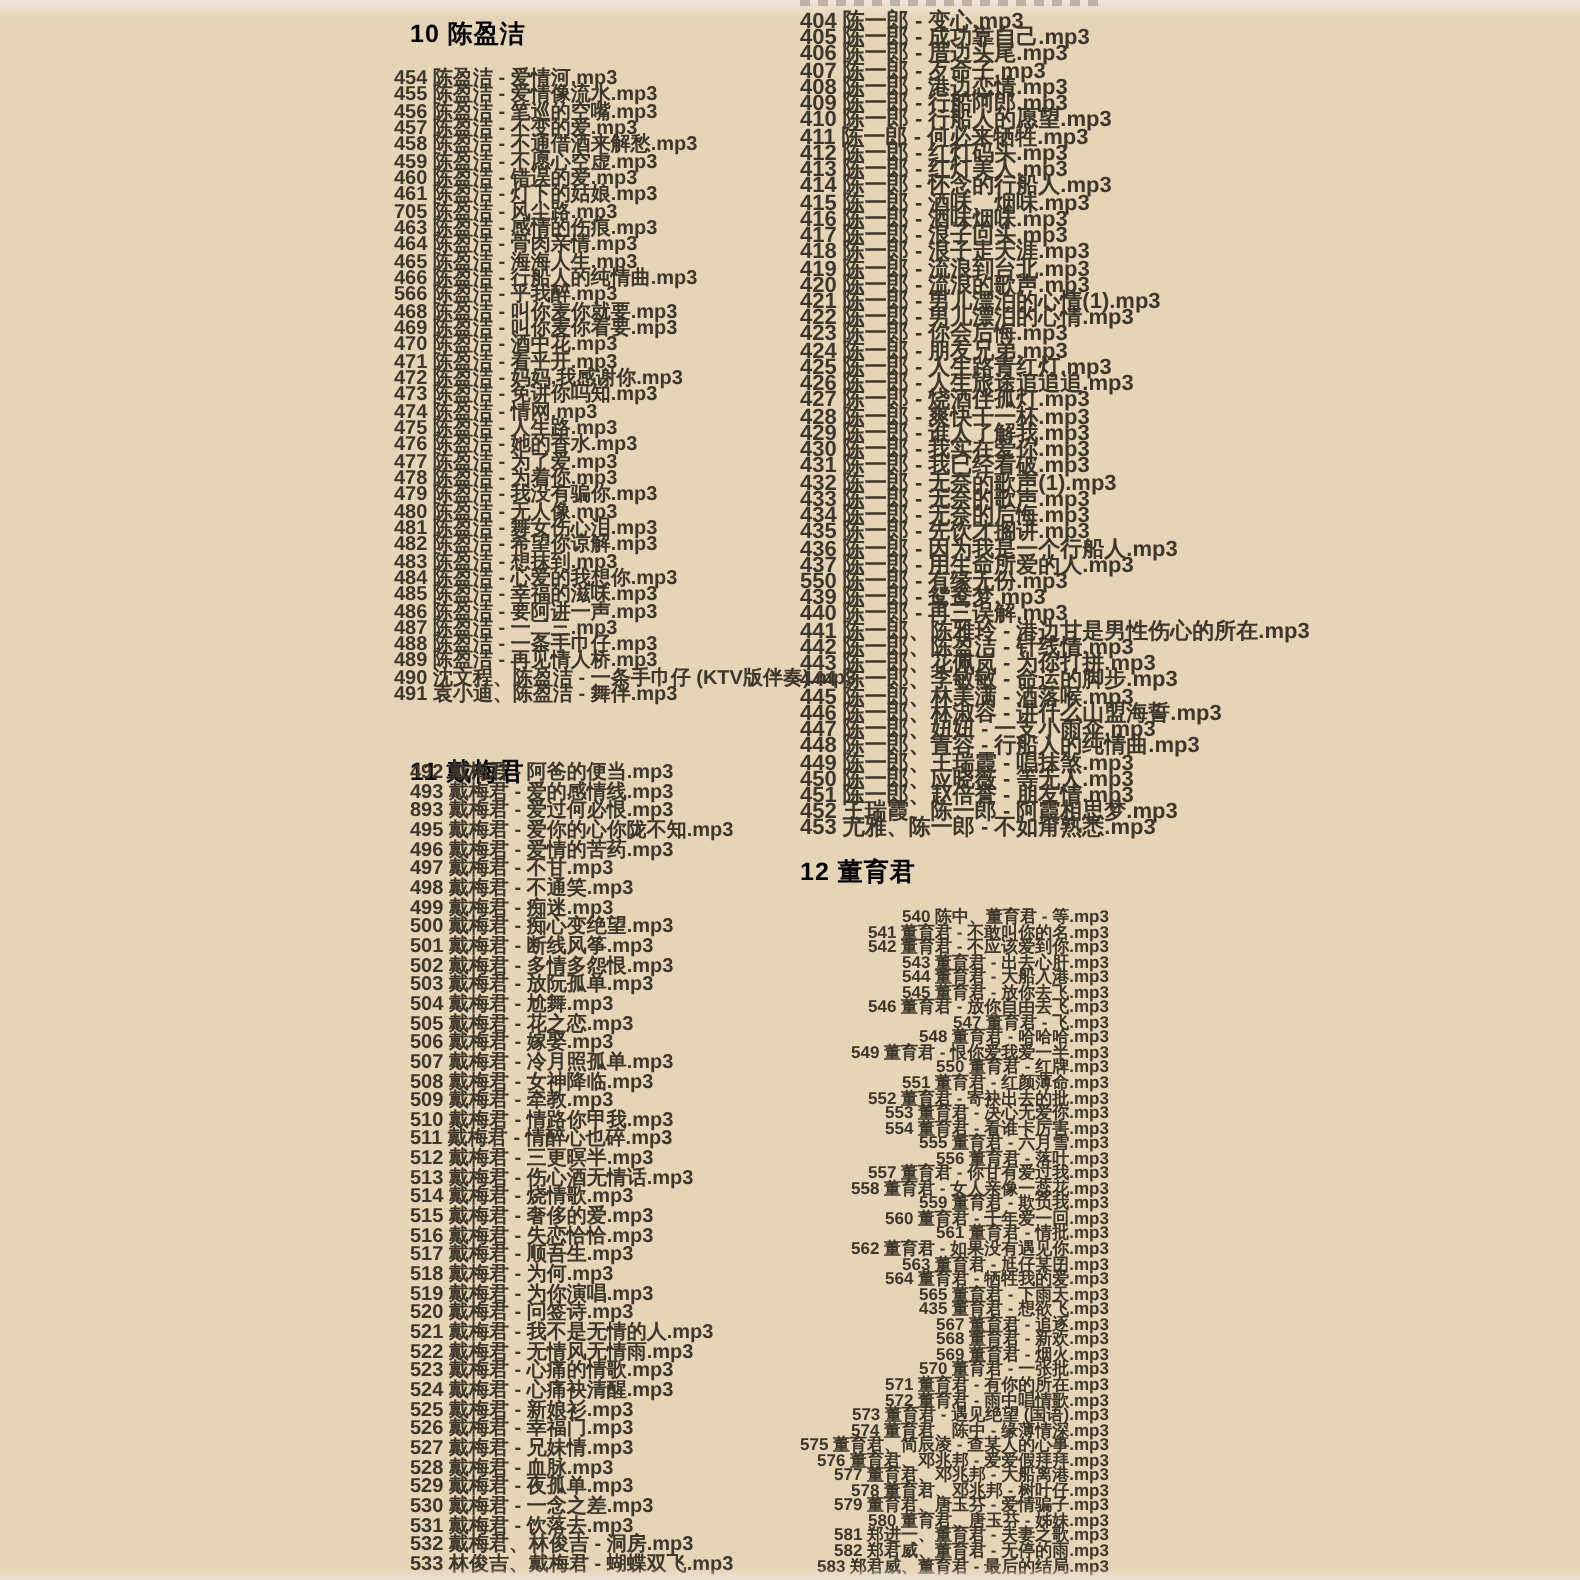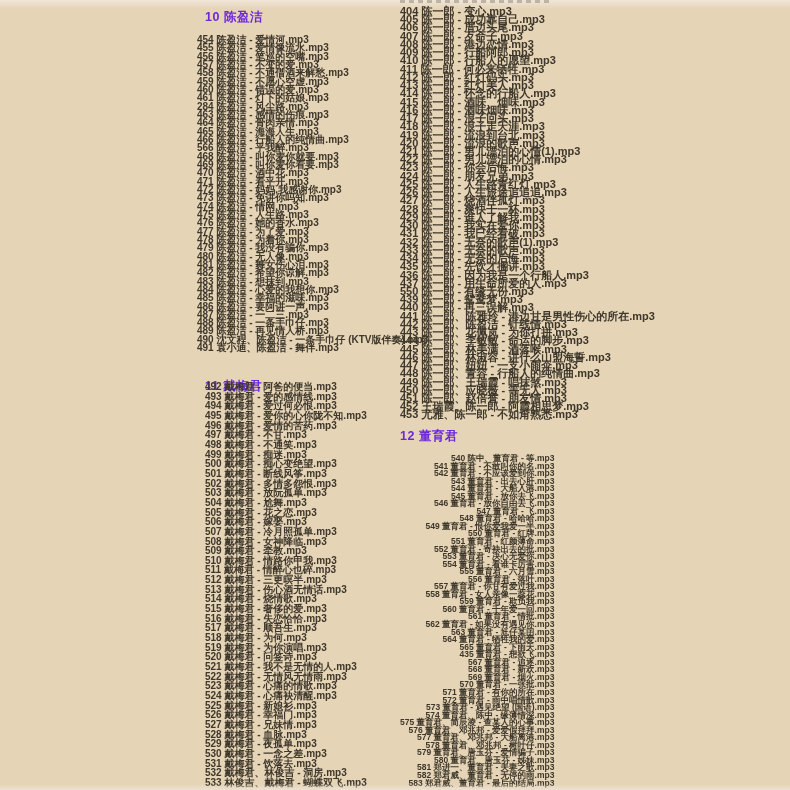--- a/index.html
+++ b/index.html
@@ -14,21 +14,21 @@
     background:linear-gradient(#f0e5d8,rgba(240,229,216,0));
     pointer-events:none;
   }
   .band-bottom{
     position:absolute;left:0;bottom:0;width:790px;height:6px;
     background:linear-gradient(rgba(236,226,210,0),#ece2d2);
     pointer-events:none;
   }
   .sec-header{
     position:absolute;margin:0;
-    color:#6d28d9;font-size:12.5px;font-weight:bold;
+    color:#000000;font-size:12.5px;font-weight:bold;
     white-space:nowrap;letter-spacing:.5px;
   }
   ol.tracks{
     position:absolute;margin:0;padding:0;list-style:none;
     color:#3e372b;white-space:nowrap;
   }
   ol.tracks li{font-weight:600;}
   
   #list-a{left:197px;top:36px;font-size:10px;line-height:8.33px;}
   
@@ -59,21 +59,21 @@
 
   <ol class="tracks" id="list-a">
       <li>454 陈盈洁 - 爱情河.mp3</li>
       <li>455 陈盈洁 - 爱情像流水.mp3</li>
       <li>456 陈盈洁 - 笔巡的空嘴.mp3</li>
       <li>457 陈盈洁 - 不变的爱.mp3</li>
       <li>458 陈盈洁 - 不通借酒来解愁.mp3</li>
       <li>459 陈盈洁 - 不愿心空虚.mp3</li>
       <li>460 陈盈洁 - 错误的爱.mp3</li>
       <li>461 陈盈洁 - 灯下的姑娘.mp3</li>
-      <li>284 陈盈洁 - 风尘路.mp3</li>
+      <li>705 陈盈洁 - 风尘路.mp3</li>
       <li>463 陈盈洁 - 感情的伤痕.mp3</li>
       <li>464 陈盈洁 - 骨肉亲情.mp3</li>
       <li>465 陈盈洁 - 海海人生.mp3</li>
       <li>466 陈盈洁 - 行船人的纯情曲.mp3</li>
       <li>566 陈盈洁 - 乎我醉.mp3</li>
       <li>468 陈盈洁 - 叫你麦你就要.mp3</li>
       <li>469 陈盈洁 - 叫你麦你看要.mp3</li>
       <li>470 陈盈洁 - 酒中花.mp3</li>
       <li>471 陈盈洁 - 看乎开.mp3</li>
       <li>472 陈盈洁 - 妈妈,我感谢你.mp3</li>
@@ -96,21 +96,21 @@
       <li>489 陈盈洁 - 再见情人桥.mp3</li>
       <li>490 沈文程、陈盈洁 - 一条手巾仔 (KTV版伴奏).mp3</li>
       <li>491 袁小迪、陈盈洁 - 舞伴.mp3</li>
     </ol>
 
   <h2 class="sec-header" id="hdr-11"><span>11</span>&nbsp;<span>戴梅君</span></h2>
 
   <ol class="tracks" id="list-b">
       <li>492 戴梅君 - 阿爸的便当.mp3</li>
       <li>493 戴梅君 - 爱的感情线.mp3</li>
-      <li>494 戴梅君 - 爱过何必恨.mp3</li>
+      <li>893 戴梅君 - 爱过何必恨.mp3</li>
       <li>495 戴梅君 - 爱你的心你陇不知.mp3</li>
       <li>496 戴梅君 - 爱情的苦药.mp3</li>
       <li>497 戴梅君 - 不甘.mp3</li>
       <li>498 戴梅君 - 不通笑.mp3</li>
       <li>499 戴梅君 - 痴迷.mp3</li>
       <li>500 戴梅君 - 痴心变绝望.mp3</li>
       <li>501 戴梅君 - 断线风筝.mp3</li>
       <li>502 戴梅君 - 多情多怨恨.mp3</li>
       <li>503 戴梅君 - 放阮孤单.mp3</li>
       <li>504 戴梅君 - 尬舞.mp3</li>

